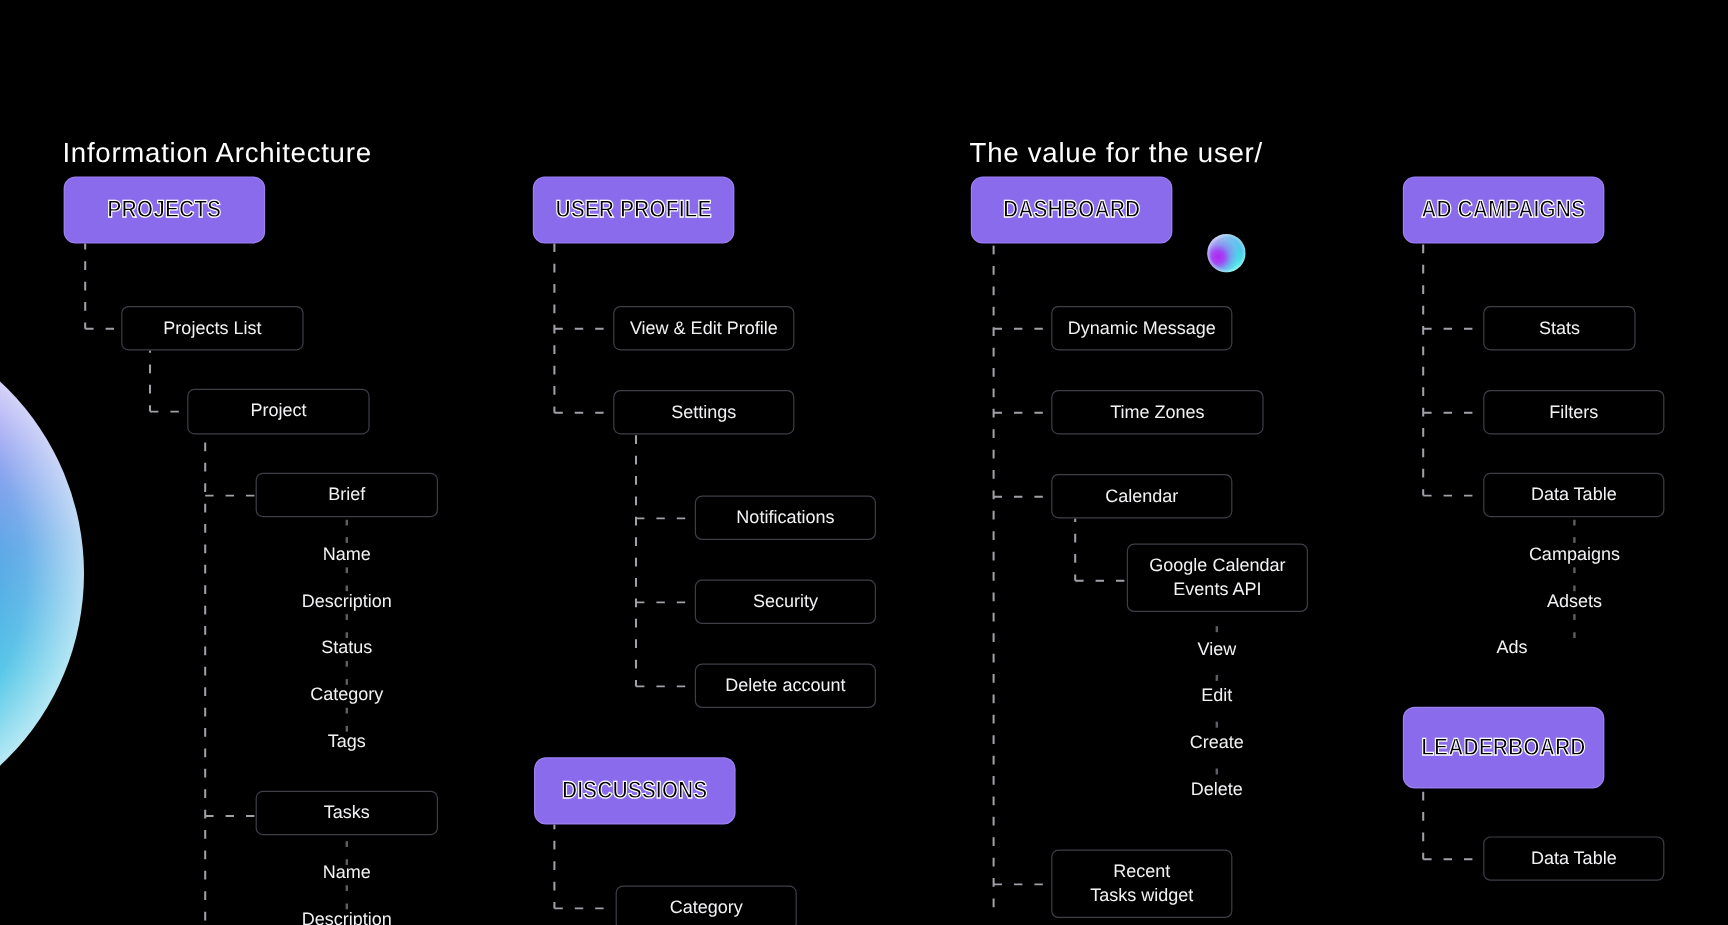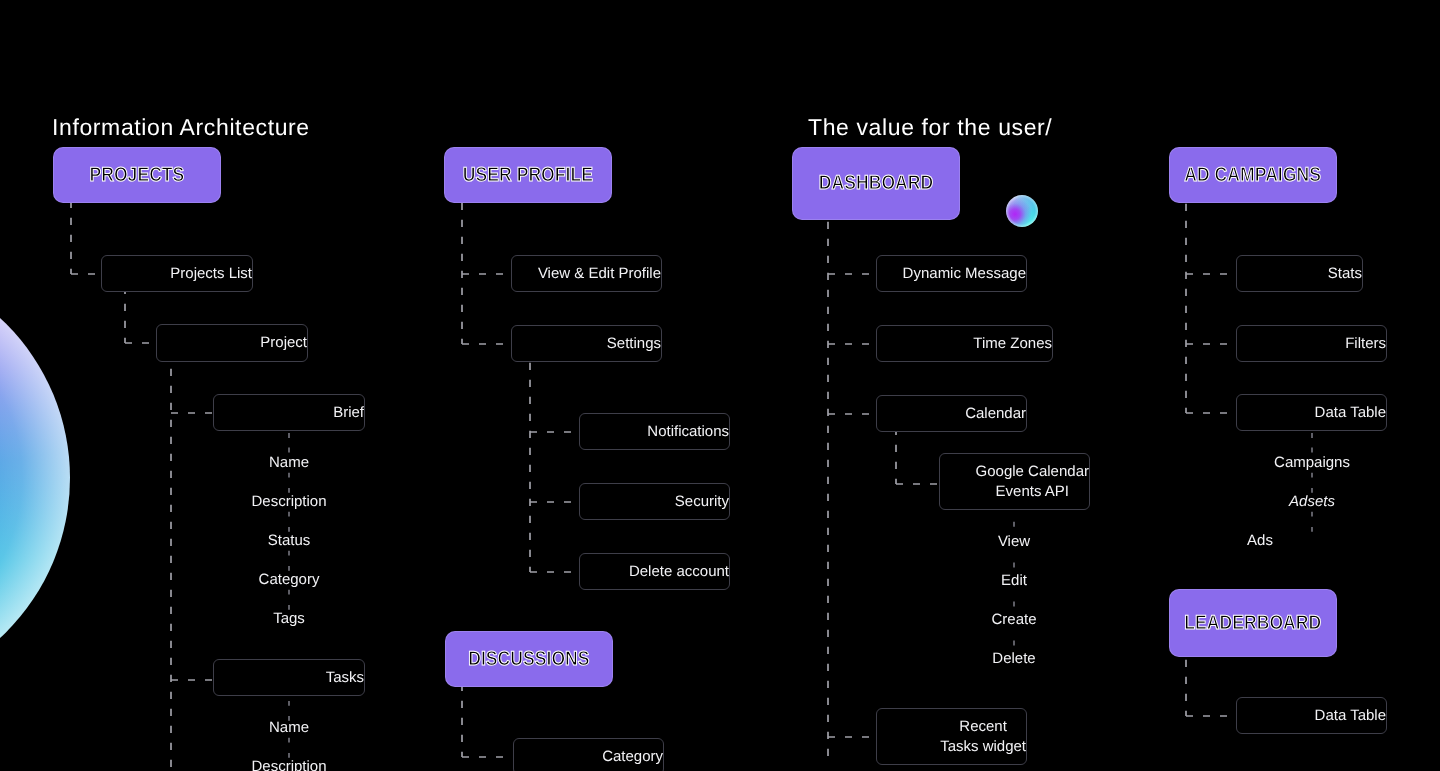--- a/index.html
+++ b/index.html
@@ -9,21 +9,21 @@
   #stage{position:relative;width:1440px;height:771px;background:#000;overflow:hidden;
          transform:translateZ(0);will-change:transform;}
   .blob{position:absolute;border-radius:50%;}
   .heading{position:absolute;color:#ffffff;font-size:23px;font-weight:400;white-space:nowrap;letter-spacing:0.62px;
     transform-origin:0 50%;margin-top:32px;}
   .hdr{position:absolute;background:#8a6bec;border-radius:10px;display:flex;align-items:center;
        justify-content:center;color:#000000;font-weight:700;font-size:20px;
        box-shadow:inset 0 0 0 1px rgba(255,255,255,0.16);}
   .hdr span{display:inline-block;transform:scaleX(0.88);-webkit-text-stroke:1.05px #fff;}
   .node{position:absolute;border:1px solid #3e3e49;border-radius:6px;display:flex;align-items:center;
-        justify-content:flex-end;color:#f2f2f5;font-size:15px;text-align:center;line-height:19.5px;white-space:pre-line;}
+        justify-content:center;color:#f2f2f5;font-size:15px;text-align:center;line-height:19.5px;white-space:pre-line;}
   .leaf{position:absolute;color:#f2f2f5;font-size:15px;white-space:nowrap;transform:translate(-50%,-50%);
         line-height:17px;}
 
   .gradient-sphere-large{background:
     radial-gradient(circle 218px at 50% 50%, rgba(255,255,255,0) 62%, rgba(255,255,255,0.13) 78%, rgba(255,255,255,0.45) 93%, rgba(255,255,255,0.60) 100%),
     linear-gradient(170deg, #c79cf4 0%, #ab8ef2 16%, #8392ee 34%, #55a4e5 52%, #41c0e4 72%, #58d2e6 100%);}
   .gradient-sphere-small{background:
     radial-gradient(circle 16px at 50% 50%, rgba(255,255,255,0) 80%, rgba(238,252,252,0.30) 95%, rgba(244,253,253,0.50) 100%),
     radial-gradient(circle at 28% 60%, rgba(178,34,246,0.98) 0%, rgba(170,50,244,0.88) 17%, rgba(152,92,243,0.42) 36%, rgba(140,110,246,0) 56%),
     radial-gradient(circle at 58% 98%, rgba(78,244,232,0.98) 0%, rgba(78,234,234,0.82) 26%, rgba(70,226,230,0.38) 52%, rgba(70,224,230,0) 78%),
@@ -94,21 +94,21 @@
   <div class="blob gradient-sphere-small" style="left: 1006px; top: 195px; height: 32px; width: 32px;"></div>
   <div class="hdr" style="left: 53px; top: 147px; width: 168px; height: 56px;">
     <span>PROJECTS</span>
   </div>
   <div class="hdr" style="left: 444px; top: 147px; width: 168px; height: 56px;">
     <span>USER PROFILE</span>
   </div>
   <div class="hdr" style="left: 445px; top: 631px; width: 168px; height: 56px;">
     <span>DISCUSSIONS</span>
   </div>
-  <div class="hdr" style="left: 792px; top: 147px; width: 168px; height: 73px;">
+  <div class="hdr" style="left: 809px; top: 147px; width: 168px; height: 56px;">
     <span>DASHBOARD</span>
   </div>
   <div class="hdr" style="left: 1169px; top: 147px; width: 168px; height: 56px;">
     <span>AD CAMPAIGNS</span>
   </div>
   <div class="hdr" style="left: 1169px; top: 589px; width: 168px; height: 68px;">
     <span>LEADERBOARD</span>
   </div>
   <div class="node" style="left: 101px; top: 255px; width: 152px; height: 37px;">
     <span>Projects List</span>
@@ -174,17 +174,17 @@
   <div class="leaf" style="left: 289px; top: 540px;">Status</div>
   <div class="leaf" style="left: 289px; top: 579px;">Category</div>
   <div class="leaf" style="left: 289px; top: 618px;">Tags</div>
   <div class="leaf" style="left: 289px; top: 727px;">Name</div>
   <div class="leaf" style="left: 289px; top: 766px;">Description</div>
   <div class="leaf" style="left: 1014px; top: 541px;">View</div>
   <div class="leaf" style="left: 1014px; top: 580px;">Edit</div>
   <div class="leaf" style="left: 1014px; top: 619px;">Create</div>
   <div class="leaf" style="left: 1014px; top: 658px;">Delete</div>
   <div class="leaf" style="left: 1312px; top: 462px;">Campaigns</div>
-  <div class="leaf" style="left: 1312px; top: 501px; font-style: italic;">Adsets</div>
+  <div class="leaf" style="left: 1312px; top: 501px;">Adsets</div>
   <div class="leaf" style="left: 1260px; top: 540px;">Ads</div>
   <div class="heading" style="left: 52px; top: 82px;">Information Architecture</div>
   <div class="heading" style="left: 808px; top: 82px;">The value for the user/</div>
 </div>
 
 </body></html>

